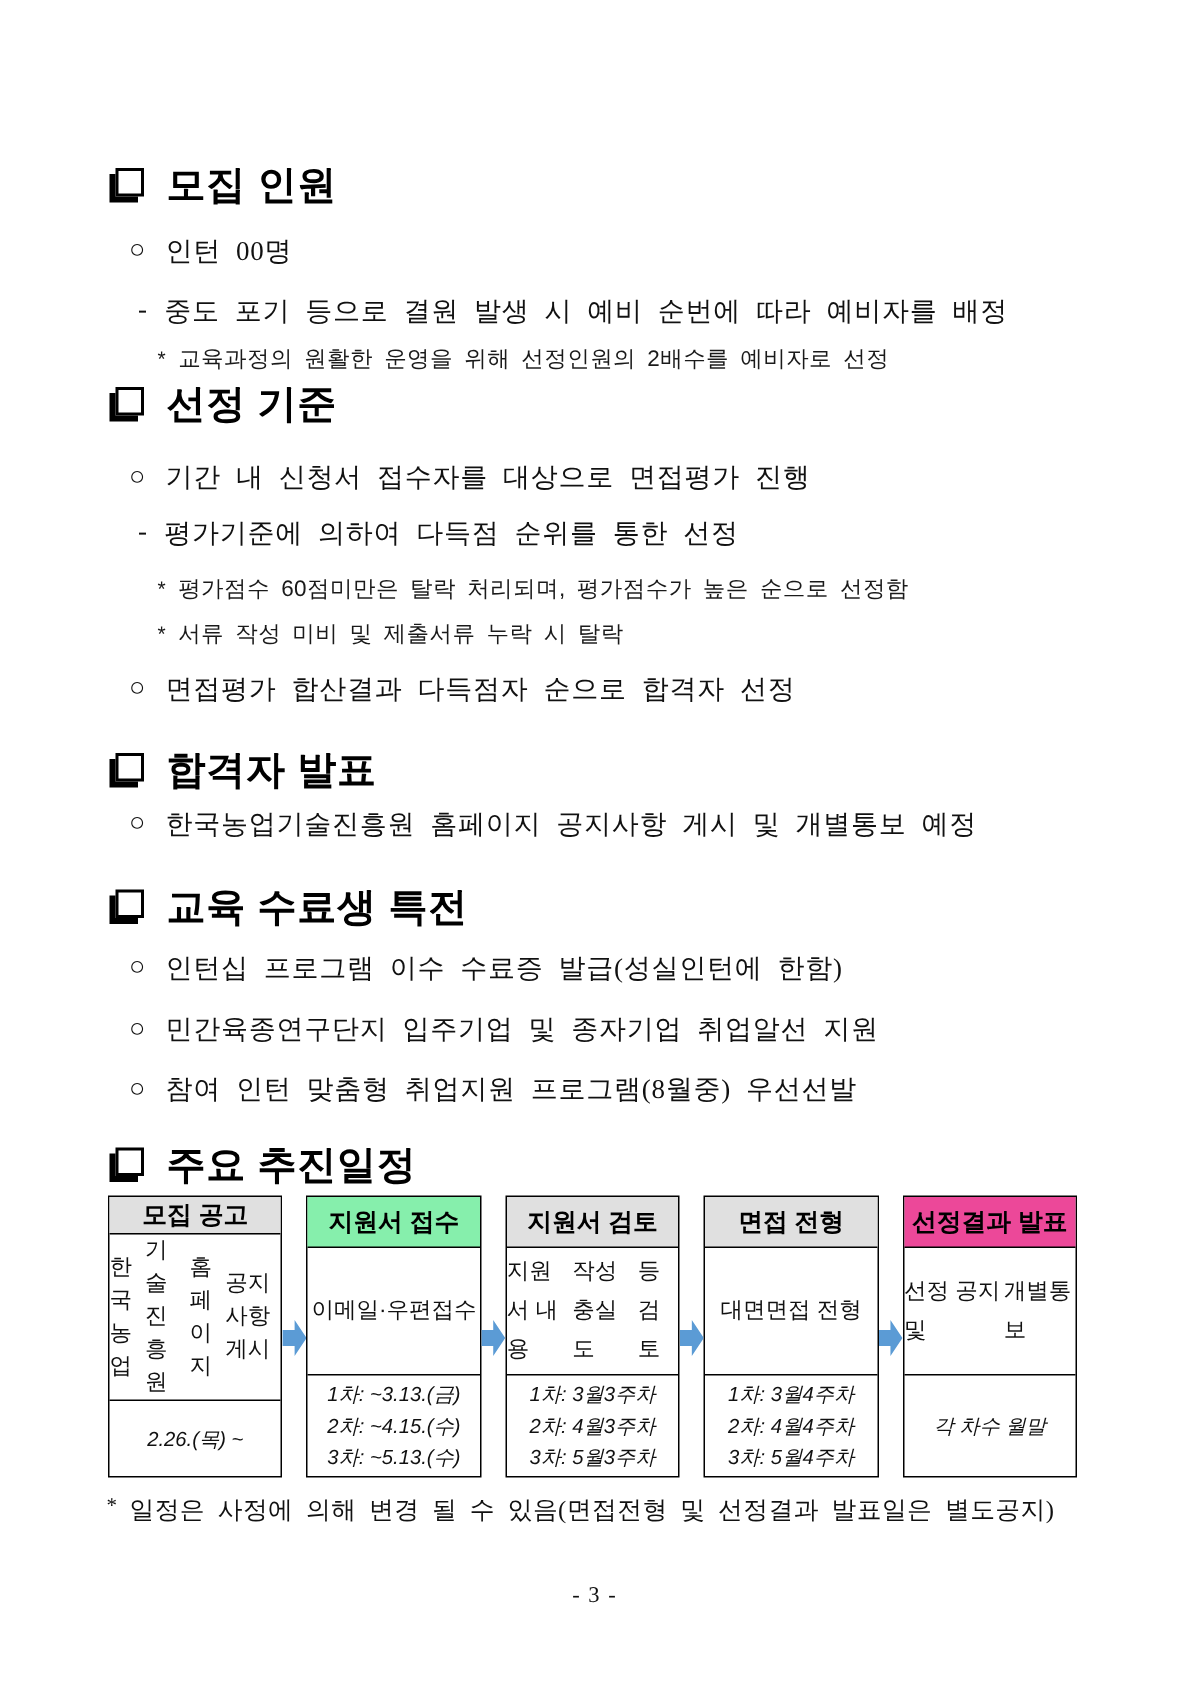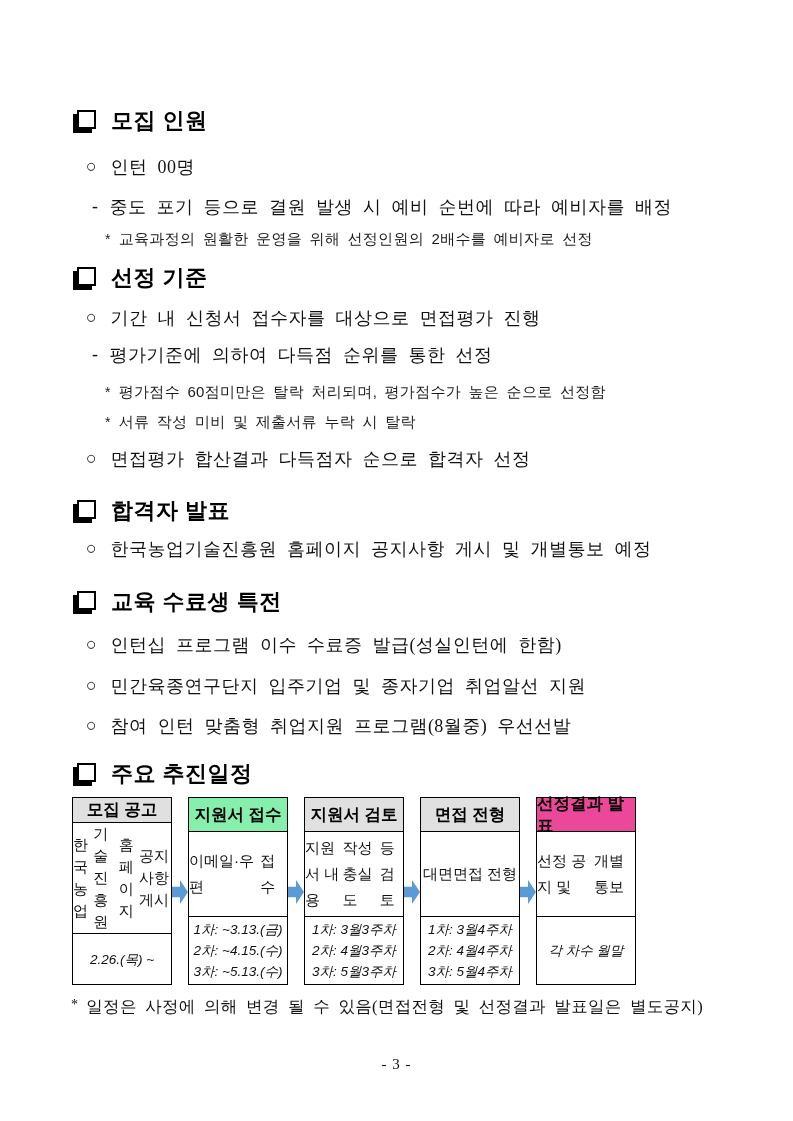--- a/index.html
+++ b/index.html
@@ -4,34 +4,34 @@
 <style>
   html,body{margin:0;padding:0;}
   body{
     width:793px;height:1121px;background:#ffffff;position:relative;
     font-family:"Liberation Serif","DejaVu Serif",serif;color:#111;
     overflow:hidden;
   }
   .row{position:absolute;display:flex;align-items:flex-start;white-space:nowrap;}
   
   .h{font-family:"Liberation Sans","DejaVu Sans",sans-serif;font-weight:700;
-     font-size:22px;letter-spacing:.5px;align-items:center;gap:11px;color:#000;}
+     font-size:26px;letter-spacing:.5px;align-items:center;gap:11px;color:#000;}
   .sq{display:inline-block;width:15px;height:15px;background:#fff;
       border:2px solid #000;box-shadow:-4px 4px 0 0 #000;margin:0 4px 4px 5px;}
   
   .it{font-size:18px;letter-spacing:.5px;word-spacing:5px;gap:13px;}
   .cb{font-size:18px;line-height:22px;}
   .dash{gap:11px;}
   .db{font-size:18px;line-height:22px;}
   
   .note{font-family:"Liberation Sans","DejaVu Sans",sans-serif;
         font-size:15px;letter-spacing:.3px;word-spacing:3px;gap:8px;color:#1a1a1a;}
   .sb{font-size:14px;line-height:18px;}
   
-  .flow{position:absolute;left:72px;top:797px;width:564px;height:188px;
+  .flow{position:absolute;left:72px;top:797px;width:646px;height:188px;
         display:flex;justify-content:space-between;
         font-family:"Liberation Sans","DejaVu Sans",sans-serif;}
   .step{width:117px;border:1.5px solid #000;box-sizing:border-box;
         display:flex;flex-direction:column;background:#fff;}
   .step-h{height:33px;background:#e0e0e0;border-bottom:1.5px solid #000;
           font-weight:700;font-size:16.5px;display:flex;align-items:center;
           justify-content:center;letter-spacing:0;color:#000;}
   .step-b{flex:1;display:flex;flex-direction:row;justify-content:center;
           align-items:center;font-size:15px;line-height:26px;color:#111;
           letter-spacing:0;}
@@ -59,21 +59,21 @@
 </div>
 <div class="row it dash" style="left:92px;top:195px">
   <span class="db">-</span>
   <span>중도 포기 등으로 결원 발생 시 예비 순번에 따라 예비자를 배정</span>
 </div>
 <div class="row note" style="left:105px;top:230px">
   <span class="sb">*</span>
   <span>교육과정의 원활한 운영을 위해 선정인원의 2배수를 예비자로 선정</span>
 </div>
 
-<div class="row h" style="left:72px;top:263px">
+<div class="row h" style="left:72px;top:252px">
   <span class="sq"></span>
   <span>선정 기준</span>
 </div>
 <div class="row it" style="left:86px;top:306px">
   <span class="cb">○</span>
   <span>기간 내 신청서 접수자를 대상으로 면접평가 진행</span>
 </div>
 <div class="row it dash" style="left:92px;top:343px">
   <span class="db">-</span>
   <span>평가기준에 의하여 다득점 순위를 통한 선정</span>

